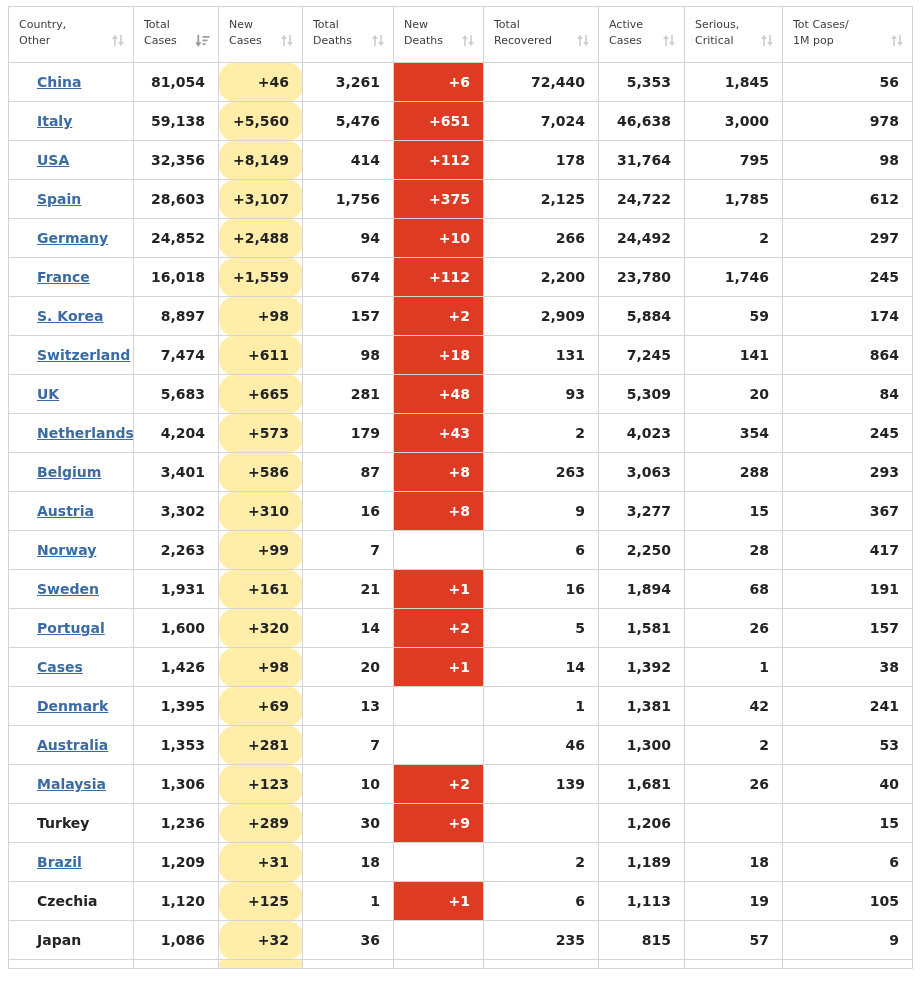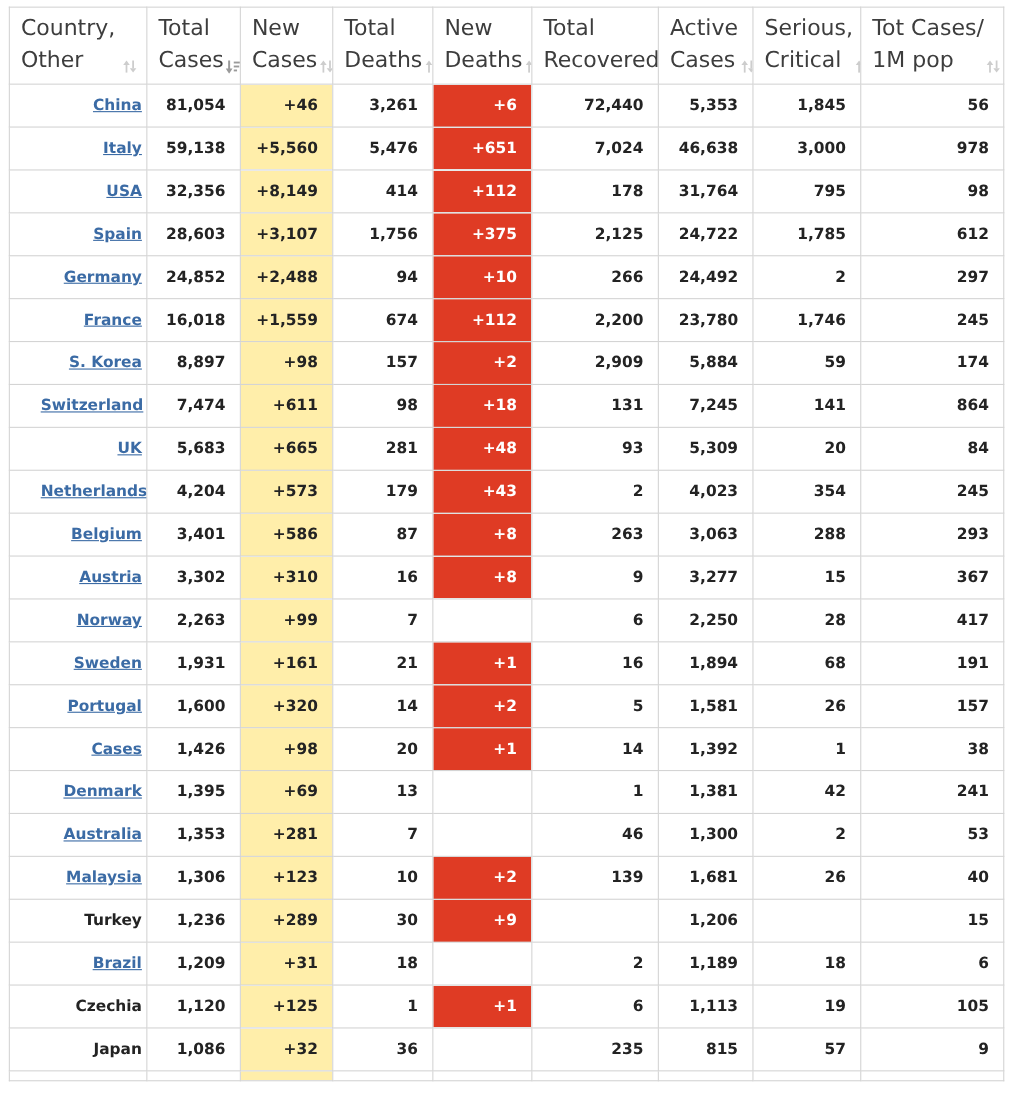--- a/index.html
+++ b/index.html
@@ -25,21 +25,21 @@
     width:904px;
   }
   th,td{
     border:1px solid var(--border);
     overflow:hidden;
   }
   th{
     height:56px;
     background:#fff;
     color:var(--header-text);
-    font-size:20px;
+    font-size:11px;
     font-weight:400;
     text-align:left;
     vertical-align:middle;
     padding:4px 8px 7px 10px;
     cursor:pointer;
   }
   .th-inner{
     display:flex;
     justify-content:space-between;
     align-items:flex-end;
@@ -50,30 +50,30 @@
   td{
     height:39px;
     font-size:14px;
     font-weight:700;
     color:var(--body-text);
     text-align:right;
     padding:0 13px 0 4px;
     white-space:nowrap;
   }
   td.country{
-    text-align:right;
+    text-align:left;
     padding:0 4px 0 28px;
     margin-left:43px;
   }
   td.country a{
     color:var(--link-color);
     font-weight:700;
     text-decoration:underline;
   }
-  td.new-cases{background:var(--yellow-bg);}
+  td.new-cases{background:var(--yellow-bg);border-radius:15px;}
   td.new-deaths.filled{
     background:var(--red-bg);
     color:#ffffff;
   }
   tr.partial td{
     height:9px;
     padding:0;
   }
 </style>
 </head>

